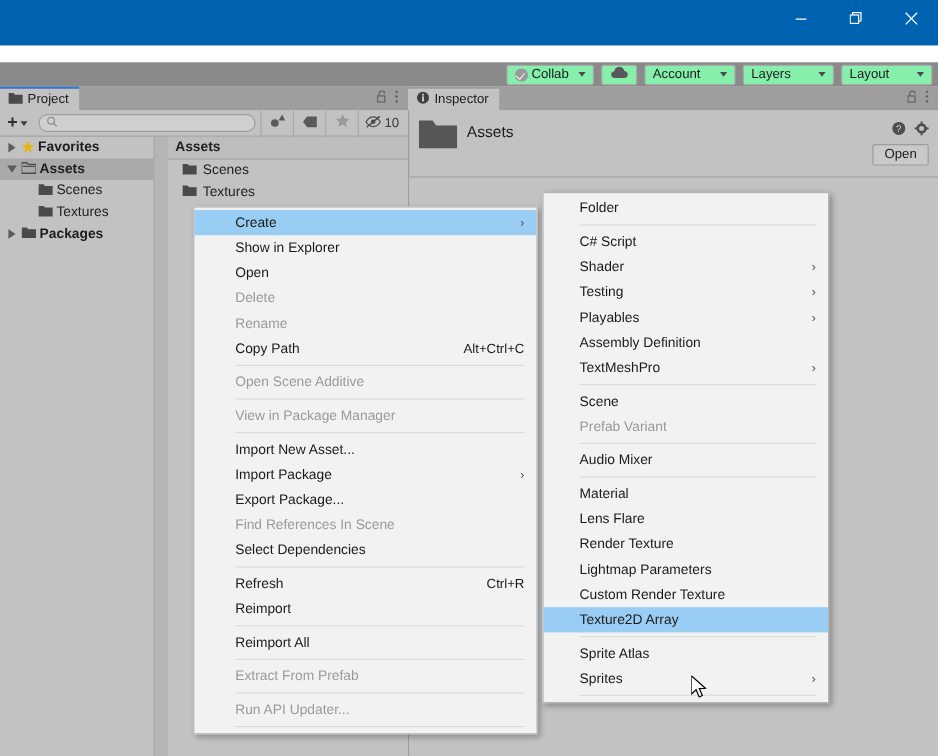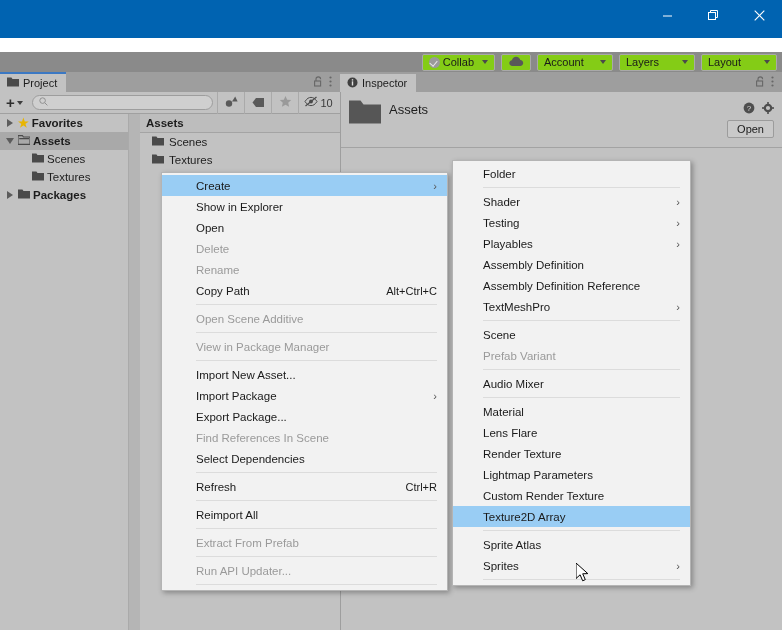--- a/index.html
+++ b/index.html
@@ -32,21 +32,21 @@
 
   
   .toolbar {
     position: absolute; left: 0; top: 52px; width: 782px; height: 20px;
     background: #8a8a8a;
     display: flex; align-items: center; justify-content: flex-end;
     padding-right: 5px;
   }
   .tbtn {
     height: 17px;
-    background: #84cc16;
+    background: #86efac;
     border: 1px solid #a9a9a9;
     border-radius: 2px;
     margin-left: 6px;
     display: flex; align-items: center;
     padding: 0 6px;
     font-size: 11px; color: #1a1a1a;
     white-space: nowrap;
   }
   .tbtn .lbl { line-height: 15px; }
   .caret {
@@ -529,56 +529,59 @@
         <span>Find References In Scene</span>
       </div>
       <div class="mi">
         <span>Select Dependencies</span>
       </div>
       <div class="msep"></div>
       <div class="mi">
         <span>Refresh</span>
         <span class="shortcut">Ctrl+R</span>
       </div>
+      <div class="mi">
+        <span>Reimport</span>
+      </div>
       <div class="msep"></div>
       <div class="mi">
         <span>Reimport All</span>
       </div>
       <div class="msep"></div>
       <div class="mi disabled">
         <span>Extract From Prefab</span>
       </div>
       <div class="msep"></div>
       <div class="mi disabled">
         <span>Run API Updater...</span>
       </div>
       <div class="msep"></div>
     </div>
   <div class="ctxmenu" id="menu-sub">
       <div class="mi">
         <span>Folder</span>
       </div>
       <div class="msep"></div>
+      <div class="mi">
+        <span>C# Script</span>
+      </div>
       <div class="mi">
         <span>Shader</span>
         <span class="submark">›</span>
       </div>
       <div class="mi">
         <span>Testing</span>
         <span class="submark">›</span>
       </div>
       <div class="mi">
         <span>Playables</span>
         <span class="submark">›</span>
       </div>
       <div class="mi">
         <span>Assembly Definition</span>
-      </div>
-      <div class="mi">
-        <span>Assembly Definition Reference</span>
       </div>
       <div class="mi">
         <span>TextMeshPro</span>
         <span class="submark">›</span>
       </div>
       <div class="msep"></div>
       <div class="mi">
         <span>Scene</span>
       </div>
       <div class="mi disabled">

